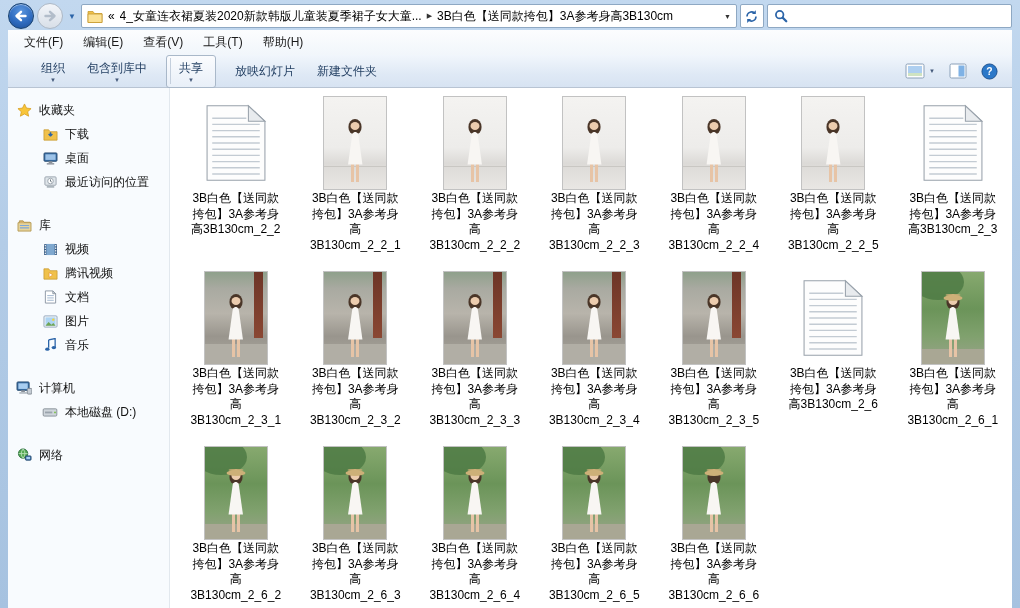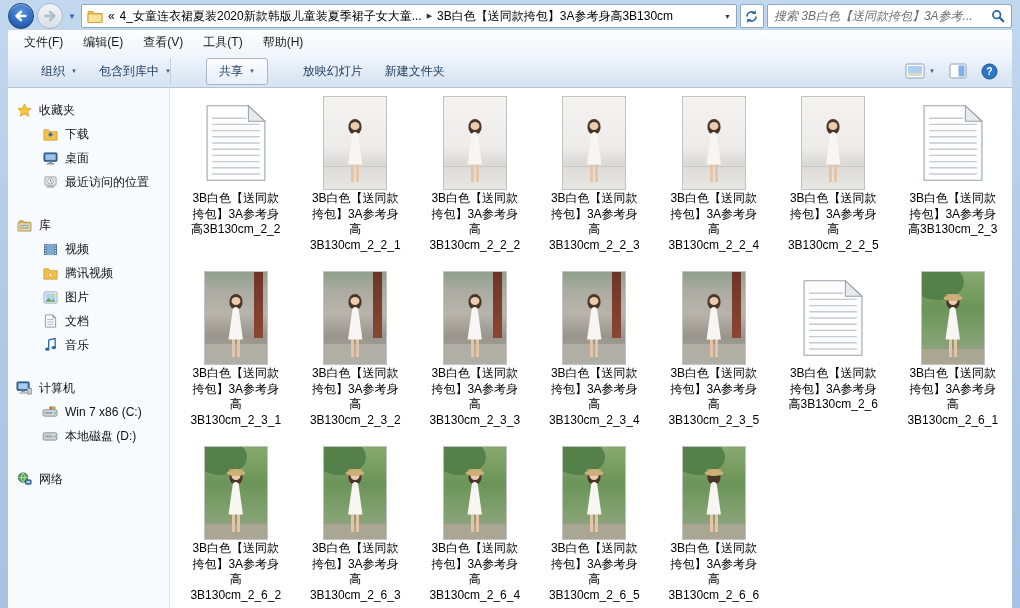--- a/index.html
+++ b/index.html
@@ -36,25 +36,25 @@
     background:linear-gradient(#fcfdfe,#f1f6fb); font-size:12px; color:#1a1a1a;
     padding-left:6px; }
   .menu-item { padding:20px 10px; }
 
   
   .toolbar { height:33px; flex:0 0 33px; display:flex; align-items:center;
     background:linear-gradient(#f1f6fc,#dfe9f5 60%,#d7e3f2);
     border-bottom:1px solid #b8c4d3; font-size:12px; color:#1e3b5f; position:relative; }
   .toolbar::before { content:""; position:absolute; left:162px; top:3px; bottom:3px;
     width:1px; background:#c4cfdd; }
-  .tb-item { padding:5px 11px; display:flex; align-items:center; gap:6px; white-space:nowrap; }
+  .tb-item { padding:5px 11px; display:flex; align-items:center; white-space:nowrap;flex-direction:column; }
   .tb-item.first { margin-left:22px; }
   .tb-caret { font-size:6px; color:#44597a; }
   .tb-btn { border:1px solid #a9b8c9; border-radius:3px;
-    background:linear-gradient(#fbfcfe,#e8eff8); padding:4px 12px; margin:0 24px; }
+    background:linear-gradient(#fbfcfe,#e8eff8); padding:4px 12px; margin:0 8px; }
   .tb-right { margin-left:auto; display:flex; align-items:center; gap:14px; padding-right:14px; }
   .tb-iconbtn { display:flex; align-items:center; gap:4px; }
 
   
   .main { flex:1; display:flex; background:#fff; overflow:hidden; }
   .sidebar { width:162px; flex:0 0 162px; background:#f8fbfe; border-right:1px solid #e2e8ee;
     padding-top:10px; font-size:12px; color:#111; overflow:hidden; }
   .side-row { height:24px; display:flex; align-items:center; gap:7px; padding-left:8px; }
   .side-row.child { padding-left:34px; }
   .side-row .ic { width:16px; height:16px; flex:0 0 16px; display:flex;
@@ -136,21 +136,20 @@
     <div class="refresh-btn">
       <svg width="15" height="15" viewBox="0 0 16 16">
         <path d="M3.2 8a4.8 4.8 0 0 1 8-3.6" fill="none" stroke="#2b64a8" stroke-width="1.7"></path>
         <path d="M12.6 1.2v4.2H8.4z" fill="#2b64a8"></path>
         <path d="M12.8 8a4.8 4.8 0 0 1-8 3.6" fill="none" stroke="#2b64a8" stroke-width="1.7"></path>
         <path d="M3.4 14.8v-4.2h4.2z" fill="#2b64a8"></path>
       </svg>
     </div>
 
     <div class="searchbox">
-      <span class="search-text">搜索 3B白色【送同款挎包】3A参考...</span>
       <svg width="14" height="14" viewBox="0 0 16 16">
         <circle cx="6.5" cy="6.5" r="4.3" fill="none" stroke="#2b64a8" stroke-width="2"></circle>
         <line x1="10" y1="10" x2="14" y2="14" stroke="#2b64a8" stroke-width="2.6" stroke-linecap="round"></line>
       </svg>
     </div>
   </div>
 
   <div class="menubar">
     <span class="menu-item">文件(F)</span>
     <span class="menu-item">编辑(E)</span>
@@ -278,38 +277,38 @@
         <span class="ic">
           <svg width="15" height="13" viewBox="0 0 16 13">
               <path d="M1 1.5h5l1.5 2H15v9H1z" fill="#f0c14b" stroke="#c79a30" stroke-width=".8"></path>
               <path d="M6.5 5.5l4 2.5-4 2.5z" fill="#ffffff" stroke="#e08a1e" stroke-width=".6"></path>
             </svg>
         </span>
         <span class="side-label">腾讯视频</span>
       </div>
       <div class="side-row child">
         <span class="ic">
+          <svg width="13" height="14" viewBox="0 0 13 15">
+              <path d="M1 1h8l3 3v10H1z" fill="#fff" stroke="#8a96a3"></path>
+              <path d="M9 1l3 3H9z" fill="#dfe5ea" stroke="#8a96a3"></path>
+              <path d="M3 6h7M3 8.5h7M3 11h7" stroke="#9db4ce" stroke-width="1"></path>
+            </svg>
+        </span>
+        <span class="side-label">文档</span>
+      </div>
+      <div class="side-row child">
+        <span class="ic">
           <svg width="15" height="13" viewBox="0 0 16 14">
               <rect x="1" y="1" width="14" height="12" rx="1" fill="#fff" stroke="#8aa0b8"></rect>
               <rect x="2.5" y="2.5" width="11" height="9" fill="#aed4f2"></rect>
               <path d="M2.5 11.5l3.5-4 3 3 2-2 2.5 3z" fill="#6fa556"></path>
               <circle cx="11" cy="5" r="1.3" fill="#f6d335"></circle>
             </svg>
         </span>
         <span class="side-label">图片</span>
-      </div>
-      <div class="side-row child">
-        <span class="ic">
-          <svg width="13" height="14" viewBox="0 0 13 15">
-              <path d="M1 1h8l3 3v10H1z" fill="#fff" stroke="#8a96a3"></path>
-              <path d="M9 1l3 3H9z" fill="#dfe5ea" stroke="#8a96a3"></path>
-              <path d="M3 6h7M3 8.5h7M3 11h7" stroke="#9db4ce" stroke-width="1"></path>
-            </svg>
-        </span>
-        <span class="side-label">文档</span>
       </div>
       <div class="side-row child">
         <span class="ic">
           <svg width="13" height="14" viewBox="0 0 14 15">
               <path d="M5 2l7-1.5V10" fill="none" stroke="#2b64a8" stroke-width="1.4"></path>
               <ellipse cx="3.6" cy="12" rx="2.4" ry="1.8" fill="#2b64a8"></ellipse>
               <ellipse cx="10.6" cy="10.3" rx="2.4" ry="1.8" fill="#2b64a8"></ellipse>
               <path d="M5 2v8.5" stroke="#2b64a8" stroke-width="1.4"></path>
             </svg>
         </span>
@@ -325,36 +324,20 @@
               <rect x="2.5" y="2.5" width="10" height="6" fill="#a8cdf0"></rect>
               <rect x="5.5" y="10" width="4" height="1.8" fill="#8a9099"></rect>
               <rect x="3.5" y="12" width="8" height="1.6" fill="#aab2ba"></rect>
               <rect x="12" y="8" width="5" height="6" rx="1" fill="#c5ccd4" stroke="#828a93"></rect>
             </svg>
         </span>
         <span class="side-label">计算机</span>
       </div>
       <div class="side-row child">
         <span class="ic">
-          <svg width="16" height="12" viewBox="0 0 17 13">
-              <rect x="1" y="4" width="15" height="7" rx="1.2" fill="#cfd5db" stroke="#848d96"></rect>
-              <rect x="3" y="6.5" width="8" height="2" fill="#9aa3ac"></rect>
-              <circle cx="14" cy="7.5" r="1" fill="#76c043"></circle>
-              <rect x="8" y="0.5" width="3" height="3" fill="#e44f26"></rect>
-              <rect x="11.4" y="0.5" width="3" height="3" fill="#7fbb42"></rect>
-              <rect x="8" y="3.8" width="3" height="0.1" fill="none"></rect>
-              <rect x="8" y="3.9" width="0" height="0" fill="none"></rect>
-              <rect x="8" y="4" width="0" height="0" fill="none"></rect>
-              <rect x="11.4" y="3.9" width="0" height="0" fill="none"></rect>
-            </svg>
-        </span>
-        <span class="side-label">Win 7 x86 (C:)</span>
-      </div>
-      <div class="side-row child">
-        <span class="ic">
           <svg width="16" height="10" viewBox="0 0 17 11">
               <rect x="1" y="2" width="15" height="8" rx="1.2" fill="#cfd5db" stroke="#848d96"></rect>
               <rect x="3" y="5" width="8" height="2" fill="#9aa3ac"></rect>
               <circle cx="14" cy="6" r="1" fill="#76c043"></circle>
             </svg>
         </span>
         <span class="side-label">本地磁盘 (D:)</span>
       </div>
 
       <div class="side-gap"></div>

